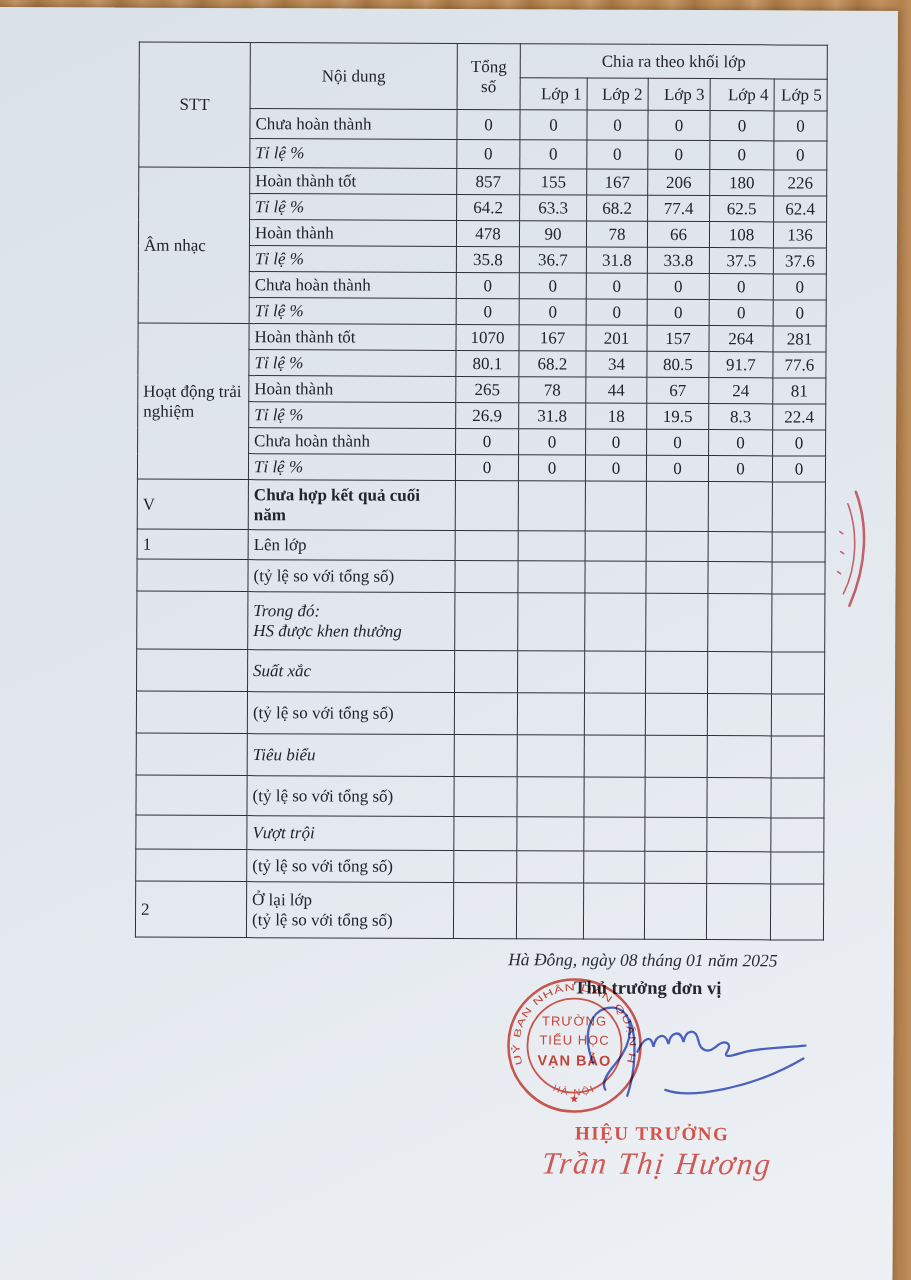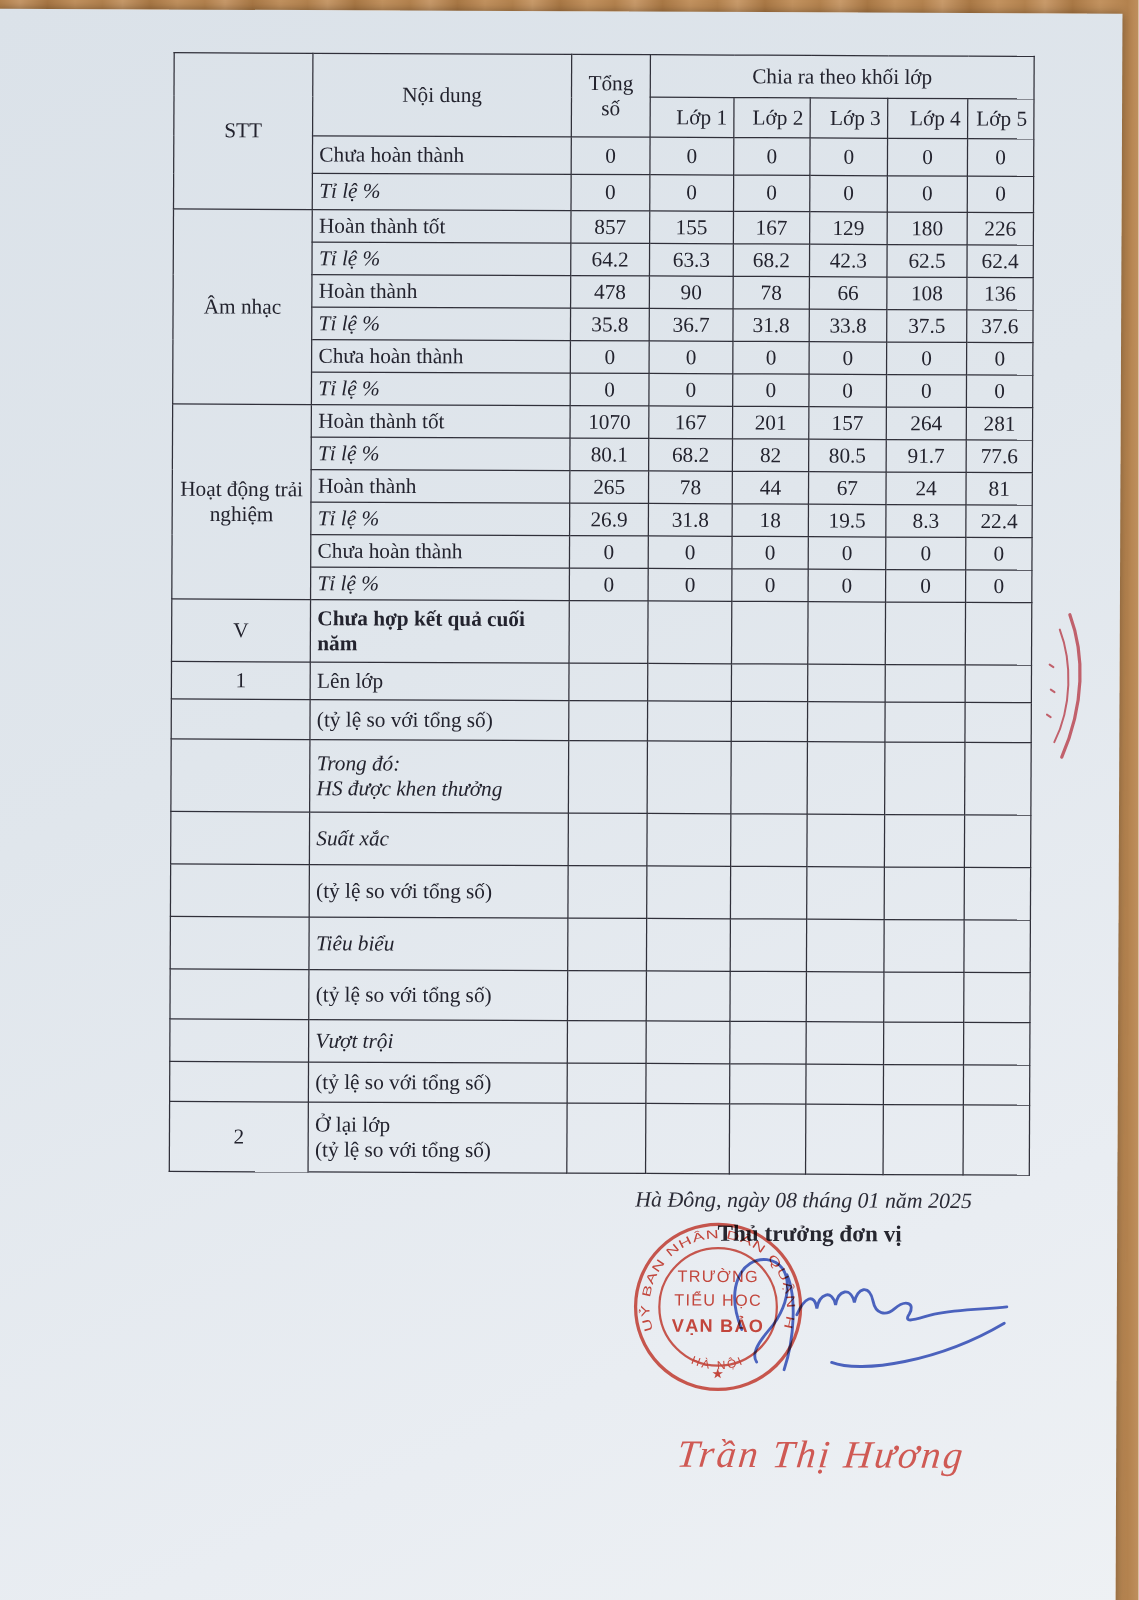--- a/index.html
+++ b/index.html
@@ -7,21 +7,21 @@
     background:repeating-linear-gradient(90deg,#b3824e 0px,#c89a6a 16px,#a97845 38px,#c2925f 60px,#b3824e 82px);
     font-family:"Liberation Serif","DejaVu Serif",serif;color:#23232e;}
   .paper{position:absolute;left:-3px;top:7px;width:901px;height:1285px;
     background:linear-gradient(155deg,#dbe2e9 0%,#e0e6ec 40%,#e9edf2 78%,#eef1f4 100%);
     transform:rotate(0.25deg);transform-origin:top left;
     box-shadow:0 0 8px rgba(40,25,10,.45);}
   
   table.report{position:absolute;left:142px;top:34px;width:688px;border-collapse:collapse;table-layout:fixed;}
   table.report td{border:1.6px solid #30303a;padding:0 5px;font-size:17px;line-height:1.12;vertical-align:middle;
     background:transparent;}
-  td.cstt{text-align:center;}
+  td.cstt{text-align:left;}
   td.stt-head{vertical-align:top;padding-top:22px;text-align:center;}
   td.chead{text-align:center;font-size:17px;}
   td.grade{text-align:right;font-size:16.5px;}
   td.val{text-align:center;font-size:16px;}
   td.lbl{text-align:left;border-radius:14px;}
   .it{font-style:italic;margin-left:40px;}
   .bd{font-weight:bold;}
   tr.r34{height:34px}tr.r32{height:32px}tr.r30{height:30px}tr.r29{height:29px}
   tr.r26{height:26px}tr.r50{height:50px}tr.r58{height:58px}tr.r42{height:42px}
   tr.r40{height:40px}tr.r56{height:56px}
@@ -91,30 +91,30 @@
         <td class="val">0</td>
         <td class="val">0</td>
       </tr>
 
       <tr class="r26">
         <td class="cstt" rowspan="6">Âm nhạc</td>
         <td class="lbl">Hoàn thành tốt</td>
         <td class="val">857</td>
         <td class="val">155</td>
         <td class="val">167</td>
-        <td class="val">129</td>
+        <td class="val">206</td>
         <td class="val">180</td>
         <td class="val">226</td>
       </tr>
       <tr class="r26">
         <td class="lbl it">Tỉ lệ %</td>
         <td class="val">64.2</td>
         <td class="val">63.3</td>
         <td class="val">68.2</td>
-        <td class="val">42.3</td>
+        <td class="val">77.4</td>
         <td class="val">62.5</td>
         <td class="val">62.4</td>
       </tr>
       <tr class="r26">
         <td class="lbl">Hoàn thành</td>
         <td class="val">478</td>
         <td class="val">90</td>
         <td class="val">78</td>
         <td class="val">66</td>
         <td class="val">108</td>
@@ -155,21 +155,21 @@
         <td class="val">167</td>
         <td class="val">201</td>
         <td class="val">157</td>
         <td class="val">264</td>
         <td class="val">281</td>
       </tr>
       <tr class="r26">
         <td class="lbl it">Tỉ lệ %</td>
         <td class="val">80.1</td>
         <td class="val">68.2</td>
-        <td class="val">82</td>
+        <td class="val">34</td>
         <td class="val">80.5</td>
         <td class="val">91.7</td>
         <td class="val">77.6</td>
       </tr>
       <tr class="r26">
         <td class="lbl">Hoàn thành</td>
         <td class="val">265</td>
         <td class="val">78</td>
         <td class="val">44</td>
         <td class="val">67</td>
@@ -357,15 +357,16 @@
     <svg class="edge-svg" width="36" height="124" viewBox="0 0 36 124">
       <g fill="none" stroke="#bb4a56" stroke-linecap="round">
         <path d="M 23,4 C 35,36 35,76 17,118" stroke-width="2.6"></path>
         <path d="M 15,16 C 25,42 25,78 11,106" stroke-width="1.6"></path>
         <path d="M 7,44 L 10,46" stroke-width="1.6"></path>
         <path d="M 8,64 L 11,66" stroke-width="1.6"></path>
         <path d="M 5,84 L 8,86" stroke-width="1.6"></path>
       </g>
     </svg>
 
+    <div class="principal-title">HIỆU TRƯỞNG</div>
     <div class="principal-name">Trần Thị Hương</div>
   </div>
 </div>
 
 </body></html>

